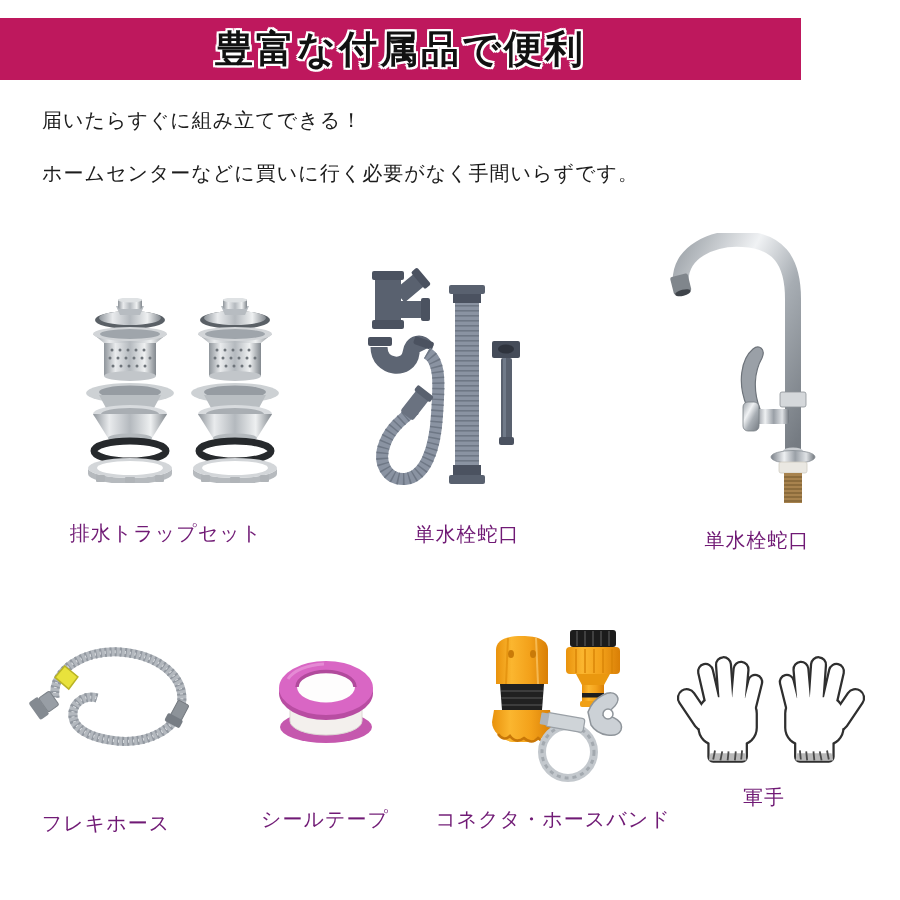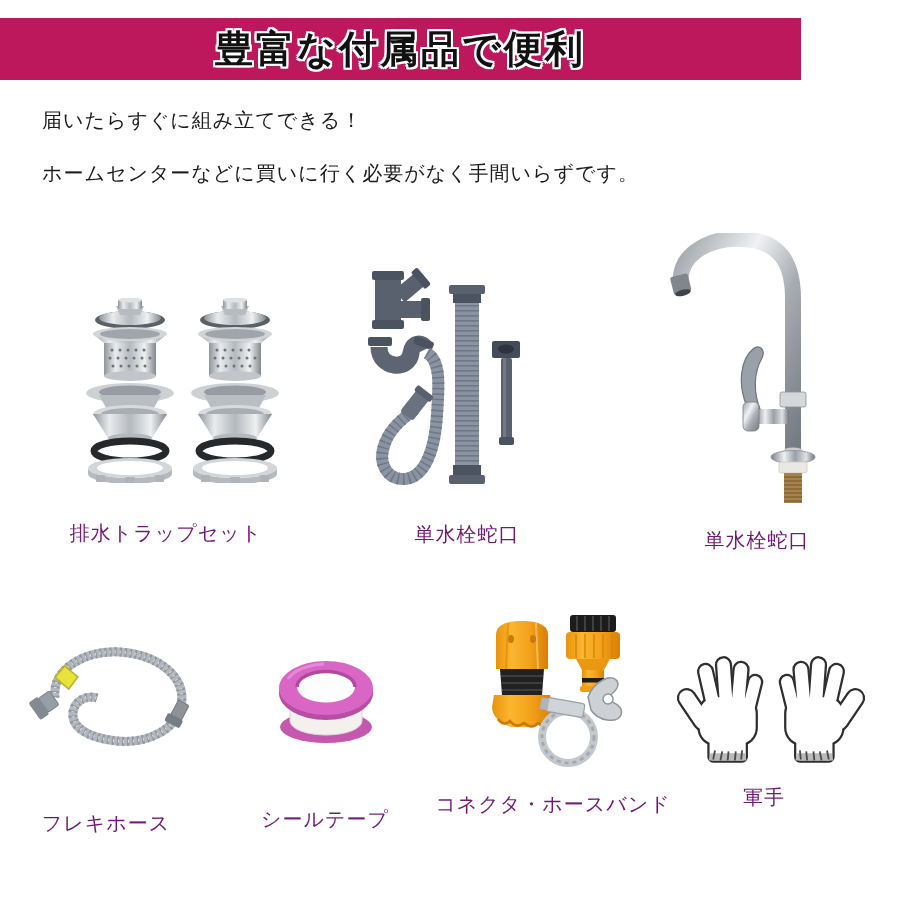--- a/index.html
+++ b/index.html
@@ -15,21 +15,21 @@
   #intro2{top:160px;font-family:Liberation Serif, serif;}
   .item{position:absolute;}
   .item svg{display:block;}
   .item-label{font-size:20px;color:#701a75;text-align:center;letter-spacing:1px;white-space:nowrap;}
   
   #item1{left:56px;top:298px;width:220px;}  #item1 svg{margin-left:24px;} #item1 .item-label{margin-top:37px;}
   #item2{left:357px;top:265px;width:220px;} #item2 svg{margin-left:8px;}  #item2 .item-label{margin-top:24px;}
   #item3{left:647px;top:233px;width:220px;} #item3 svg{margin-left:8px;}  #item3 .item-label{margin-top:16px;}
   #item4{left:6px;top:640px;width:200px;}   #item4 svg{margin-left:19px;} #item4 .item-label{margin-top:50px;}
   #item5{left:225px;top:643px;width:200px;} #item5 svg{margin-left:43px;} #item5 .item-label{margin-top:51px;}
-  #item6{left:433px;top:613px;width:240px;} #item6 svg{margin-left:51px;} #item6 .item-label{margin-top:20px;}
+  #item6{left:433px;top:628px;width:240px;} #item6 svg{margin-left:51px;} #item6 .item-label{margin-top:20px;}
   #item7{left:664px;top:652px;width:200px;} #item7 svg{margin-left:12px;} #item7 .item-label{margin-top:20px;}
 </style>
 </head>
 <body>
 
 <div id="page">
 
   <div class="banner">
     <div class="banner-title">豊富な付属品で便利</div>
   </div>

